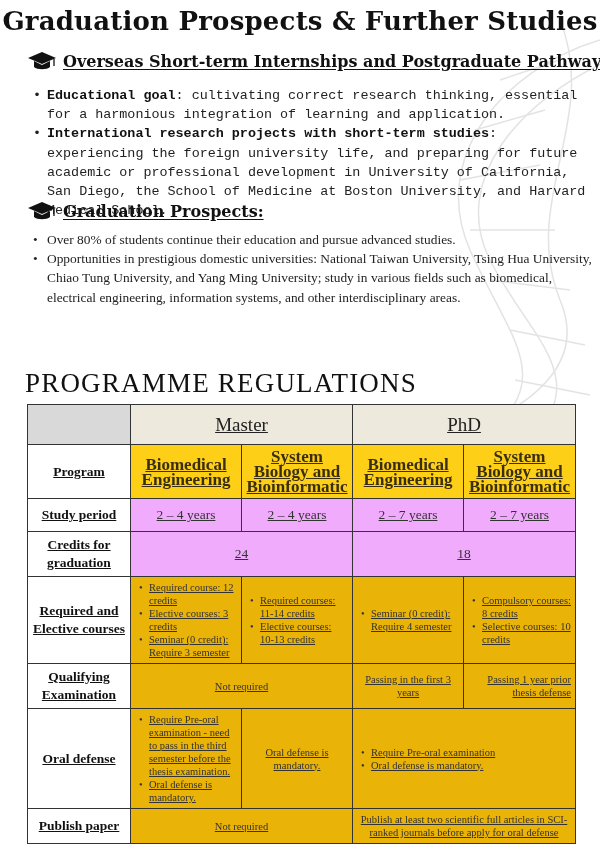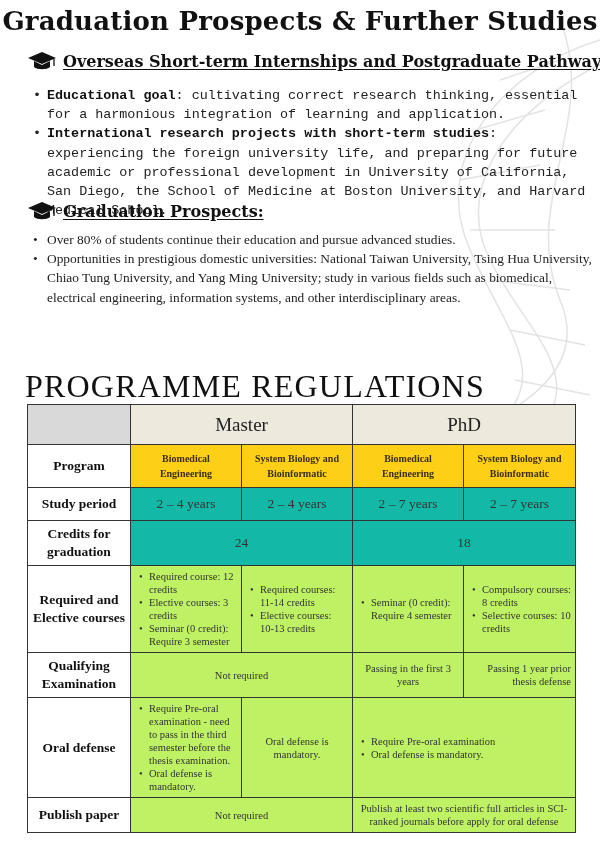--- a/index.html
+++ b/index.html
@@ -10,31 +10,31 @@
            font-family:"DejaVu Serif", serif; font-weight:bold; font-size:26px; letter-spacing:0.2px; color:#111; }
   .sec-head { position:absolute; left:27px; display:flex; align-items:center; gap:6px; }
   .sec-head .cap { width:30px; height:20px; }
   .sec-head .lbl { font-family:"DejaVu Serif", serif; font-weight:bold; font-size:16px; text-decoration:underline;
                    text-underline-offset:2px; color:#111; white-space:nowrap; }
   ul.bul { position:absolute; left:27px; width:545px; margin:0; padding:0 0 0 20px; list-style:none;
            font-family:"Liberation Serif", serif; font-size:13.4px; line-height:19.2px; color:#222; }
   ul.bul li { position:relative; }
   ul.bul li::before { content:"•"; position:absolute; left:-14px; top:0; }
   ul.bul b { font-weight:bold; color:#111; }
-  .prog-title { position:absolute; left:25px; top:368px; font-family:"Liberation Serif", serif; font-size:32px;
+  .prog-title { position:absolute; left:25px; top:368px; font-family:"Liberation Serif", serif; font-size:27px;
                 letter-spacing:1.2px; color:#111; }
   table.reg { position:absolute; left:27px; top:404px; width:548px; border-collapse:collapse; table-layout:fixed;
               font-family:"Liberation Serif", serif; }
-  table.reg td { border:1.5px solid #333; text-align:center; vertical-align:middle; padding:4px 4px; color:#333; }
+  table.reg td { border:1.5px solid #333; text-align:center; vertical-align:middle; padding:4px 4px; color:#333;text-decoration:underline; }
   .c-corner { background:#d9d9d9; }
   .c-level { background:#ede9dc; font-size:19px; color:#222 !important; }
-  .c-yellow { background:#fdd017; font-weight:bold; font-size:10px; line-height:15px; color:#3a2e10 !important; }
+  .c-yellow { background:#fdd017; font-weight:bold; font-size:17px; line-height:15px; color:#3a2e10 !important; }
   .c-rowhead { background:#ffffff; font-weight:bold; font-size:13.5px; line-height:18px; color:#111 !important; }
-  .c-gray { background:#14b8a6; font-size:13.5px; }
-  .c-small { background:#bef264; font-size:10.5px; line-height:13px; }
+  .c-gray { background:#f0abfc; font-size:13.5px; }
+  .c-small { background:#eab308; font-size:10.5px; line-height:13px; }
   .c-gray ul, .c-small ul { margin:0; padding:0 0 0 14px; text-align:left; list-style:none; }
   .c-small ul li { position:relative; }
   .c-small ul li::before { content:"•"; position:absolute; left:-10px; top:0; }
 </style>
 </head>
 <body>
 
 <svg class="dna" viewBox="0 0 600 850">
   <g fill="none" stroke="#e3e3e3" stroke-width="1.5">
     <path d="M600,40 C500,70 430,160 470,250 C510,340 560,380 480,440"></path>

